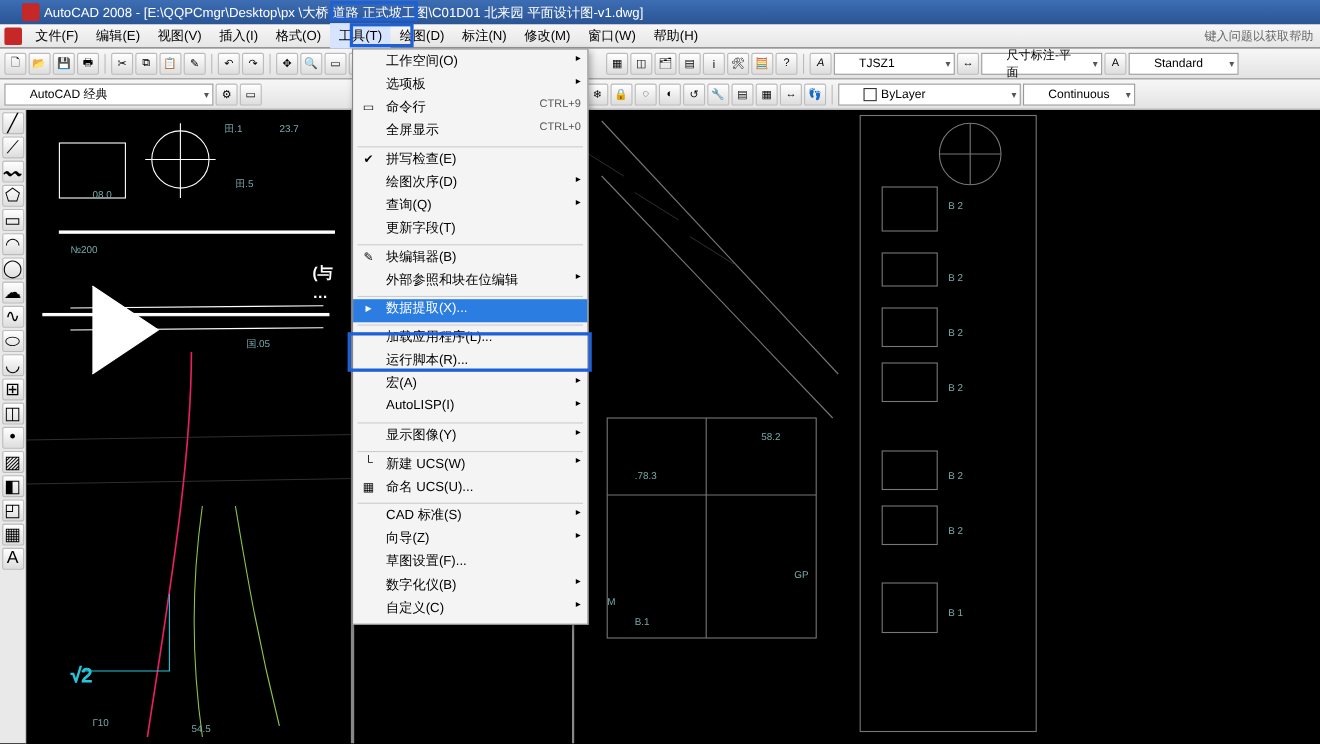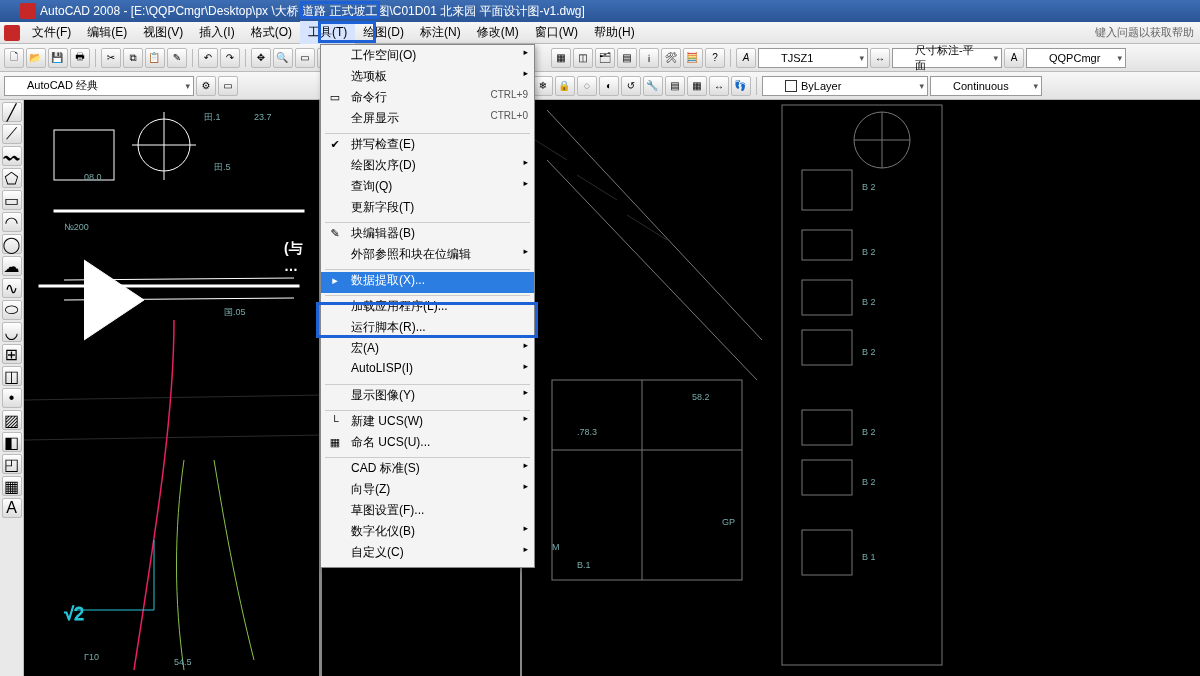--- a/index.html
+++ b/index.html
@@ -117,21 +117,21 @@
     </div>
   <div class="tb-combo" style="width:110px">
     <span>TJSZ1</span>
   </div>
   <div class="tb-btn">↔</div>
   <div class="tb-combo" style="width:110px">
     <span>尺寸标注-平面</span>
   </div>
   <div class="tb-btn">A</div>
   <div class="tb-combo" style="width:100px">
-    <span>QQPCmgr</span>
+    <span>Standard</span>
   </div>
 </div>
 
 <div class="tb-row">
   <div class="tb-combo workspace-combo">
     <span>AutoCAD 经典</span>
   </div>
   <div class="tb-btn">⚙</div>
   <div class="tb-btn">▭</div>
   <div style="width:260px"></div>
@@ -145,21 +145,21 @@
   <div class="tb-btn">🔧</div>
   <div class="tb-btn">▤</div>
   <div class="tb-btn">▦</div>
   <div class="tb-btn">↔</div>
   <div class="tb-btn">👣</div>
   <div class="tb-sep"></div>
   <div class="tb-combo" style="width:166px">
     <div class="layer-swatch"></div>
     <span>ByLayer</span>
   </div>
-  <div class="tb-combo" style="width:112px">
+  <div class="tb-combo" style="width:102px">
     <span>Continuous</span>
   </div>
 </div>
 
 <div class="vbar">
   <div class="vbtn">╱</div>
   <div class="vbtn">⟋</div>
   <div class="vbtn">〰</div>
   <div class="vbtn">⬠</div>
   <div class="vbtn">▭</div>

